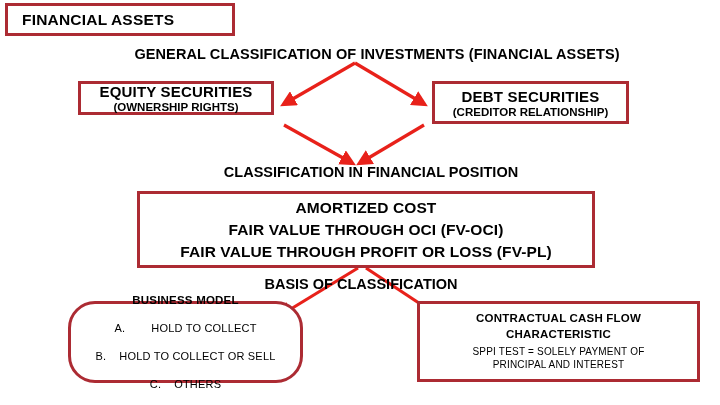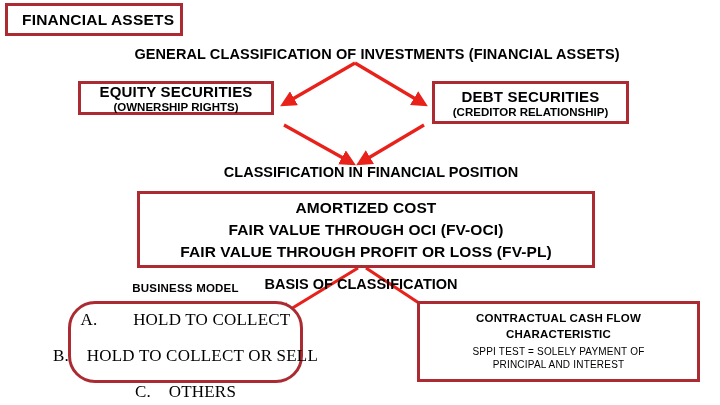--- a/index.html
+++ b/index.html
@@ -37,21 +37,21 @@
   }
   .hdr {
     position: absolute;
     text-align: center;
     font-weight: bold;
     white-space: nowrap;
   }
 
   
   #title-box {
-    left: 5px; top: 3px; width: 178px; height: 33px;
+    left: 5px; top: 3px; width: 230px; height: 33px;
     justify-content: center;
     align-items: flex-start;
     padding-left: 14px;
   }
   #title-box .t {
     font-size: 15.5px;
     font-weight: bold;
     letter-spacing: 0.2px;
   }
 
@@ -101,25 +101,24 @@
   }
 
   
   #business-box {
     left: 68px; top: 301px; width: 235px; height: 82px;
     justify-content: center;
     border-radius: 27px;
   }
   #business-box .bt { font-size: 11.5px; font-weight: bold; letter-spacing: .2px; }
   #business-box .bl {
-    font-size: 17px;
+    font-size: 11px;
     letter-spacing: .2px;
     margin-top: 16px;
     white-space: pre;
-    font-family: Liberation Serif, serif;
   }
 
   
   #ccf-box {
     left: 417px; top: 301px; width: 283px; height: 81px;
     justify-content: center;
   }
   #ccf-box .ct { font-size: 11.5px; font-weight: bold; letter-spacing: .2px; line-height: 1.35; }
   #ccf-box .cl { font-size: 10px; letter-spacing: .2px; line-height: 1.35; }
   #ccf-box .cl.first { margin-top: 2px; }

